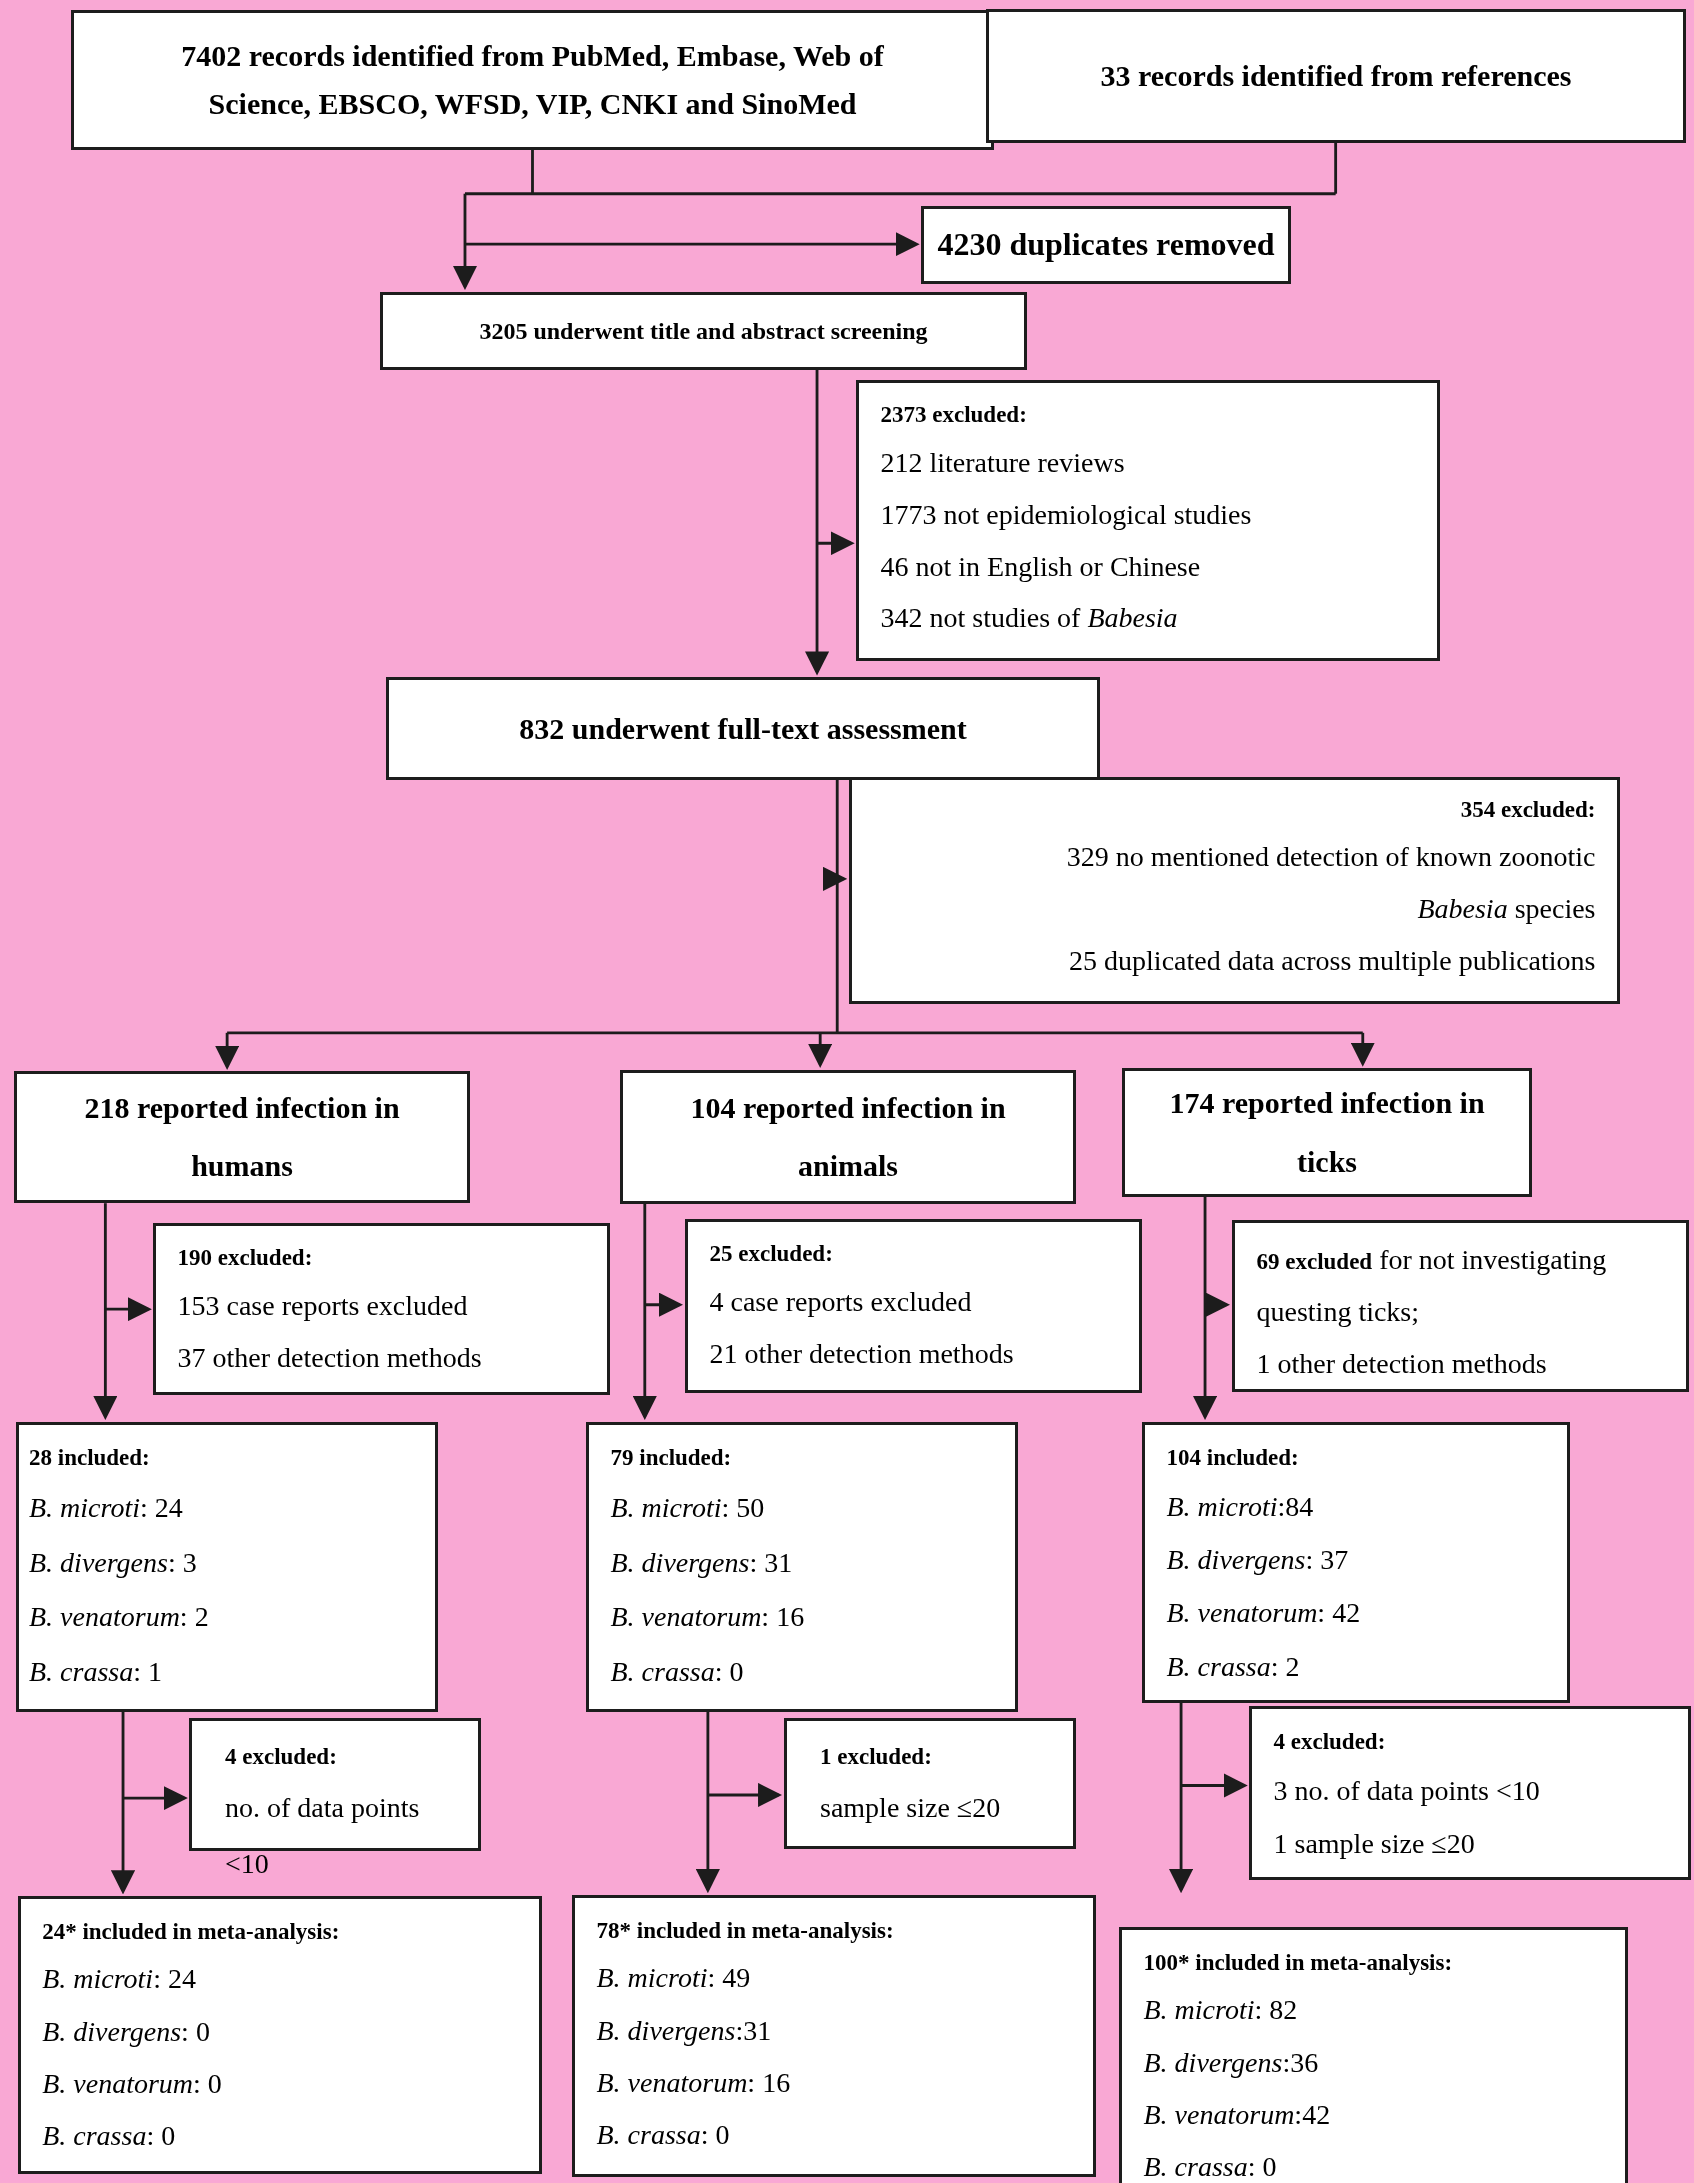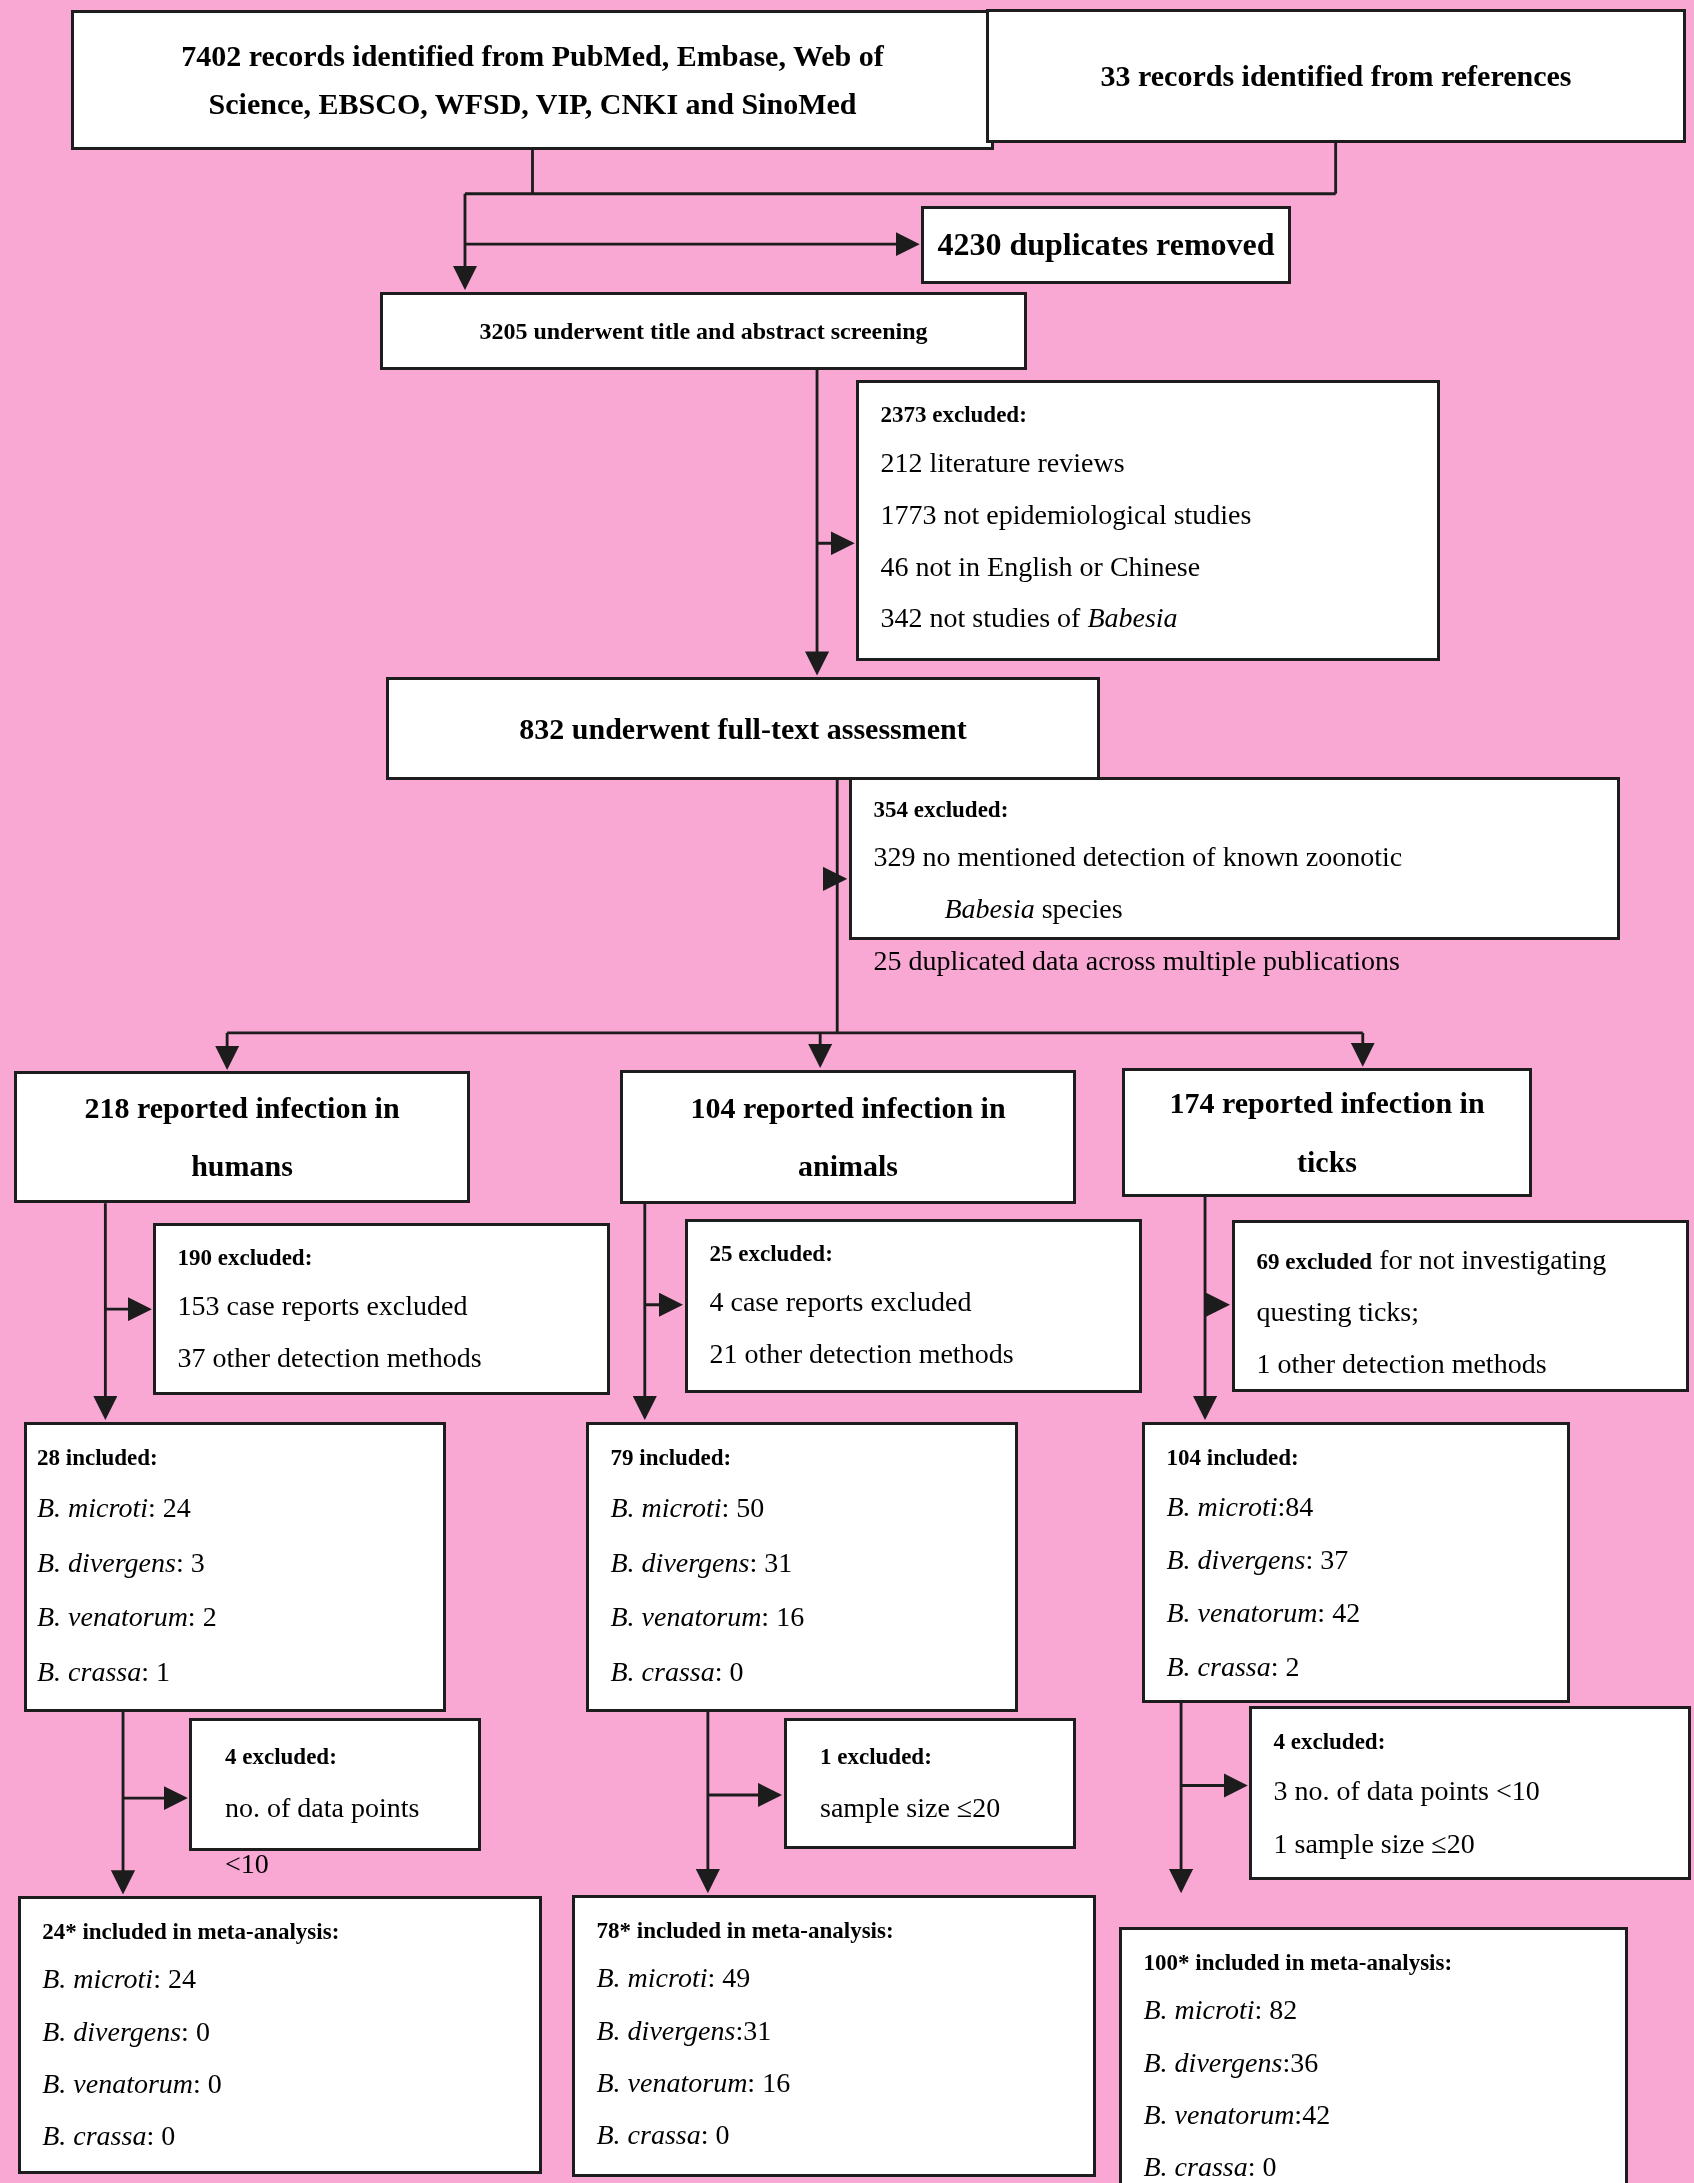--- a/index.html
+++ b/index.html
@@ -82,21 +82,21 @@
     <div class="li">46 not in English or Chinese</div>
     <div class="li">
       <span>342 not studies of </span><i>Babesia</i>
     </div>
   </div>
 
   <div class="box thick center hd" style="left:386px;top:677px;width:714px;height:103px;">
     <span class="wrap">832 underwent full-text assessment</span>
   </div>
 
-  <div class="box list" style="left:849px;top:777px;width:771px;height:163px;padding-top:8.8px;">
+  <div class="box list" style="left:849px;top:777px;width:771px;height:227px;padding-top:8.8px;text-align:right;">
     <div class="li bh">354 excluded:</div>
     <div class="li">329 no mentioned detection of known zoonotic</div>
     <div class="li indent">
       <i>Babesia</i><span> species</span>
     </div>
     <div class="li">25 duplicated data across multiple publications</div>
   </div>
 
   <div class="box thick center hd" style="left:14px;top:1071px;width:456px;height:132px;line-height:1.95;">
     <span class="wrap" style="max-width:316px;">218 reported infection in humans</span>
@@ -120,21 +120,21 @@
     <div class="li">21 other detection methods</div>
   </div>
 
   <div class="box list" style="left:1232px;top:1220px;width:457px;height:172px;">
     <div class="li">
       <span class="bh">69 excluded</span><span> for not investigating questing ticks;</span>
     </div>
     <div class="li">1 other detection methods</div>
   </div>
 
-  <div class="box list" style="left:24px;top:1422px;width:422px;height:290px;line-height:1.95;padding-left:10px;">
+  <div class="box list" style="left:16px;top:1422px;width:422px;height:290px;line-height:1.95;padding-left:10px;">
     <div class="li bh">28 included:</div>
     <div class="li sp"><i>B. microti</i><span>: 24</span></div>
     <div class="li sp"><i>B. divergens</i><span>: 3</span></div>
     <div class="li sp"><i>B. venatorum</i><span>: 2</span></div>
     <div class="li sp"><i>B. crassa</i><span>: 1</span></div>
   </div>
 
   <div class="box list" style="left:586px;top:1422px;width:432px;height:290px;line-height:1.95;">
     <div class="li bh">79 included:</div>
     <div class="li sp"><i>B. microti</i><span>: 50</span></div>

